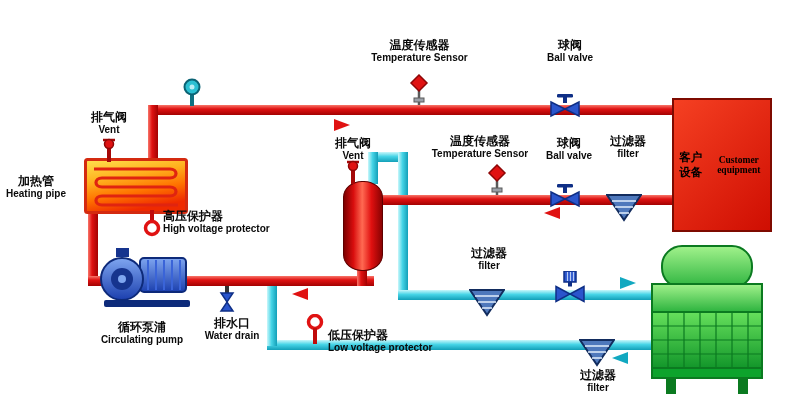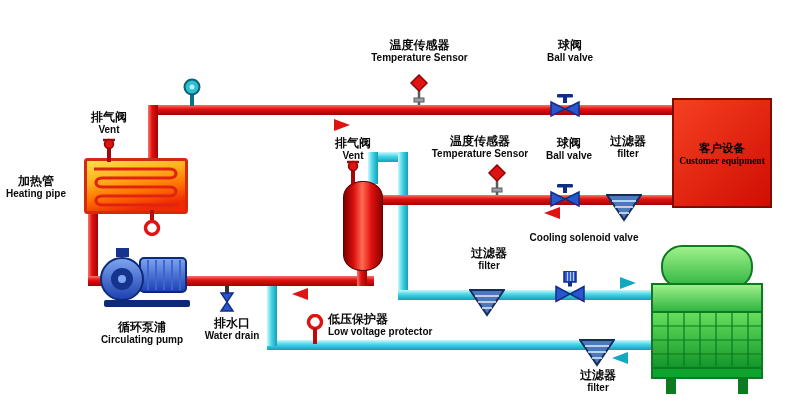--- a/index.html
+++ b/index.html
@@ -19,24 +19,24 @@
   .lbl .zh{display:block;font-size:12px;font-weight:700;}
   .lbl .en{display:block;font-size:10px;font-weight:700;}
   .lbl.left{text-align:left;}
   .comp{position:absolute;}
   #tank{
     position:absolute;left:343px;top:181px;width:38px;height:88px;
     border-radius:19px / 16px;border:1px solid #5e0000;
     background:linear-gradient(90deg,#7e0000 0%,#d90e0e 25%,#ff6a52 48%,#e01010 72%,#8a0202 100%);
   }
   #equipment{
-    position:absolute;left:672px;top:98px;width:100px;height:110px;
+    position:absolute;left:672px;top:98px;width:100px;height:134px;
     background:linear-gradient(135deg,#f54022,#cf0e02);
     border:2px solid #7e0a00;box-sizing:border-box;
-    display:flex;flex-direction:column;align-items:center;justify-content:center;
+    display:flex;flex-direction:row;align-items:center;justify-content:center;
     color:#000;text-align:center;
   }
   #equipment .zh{font-size:11.5px;font-weight:700;display:block;}
   #equipment .en{font-size:9.5px;font-weight:700;display:block;font-family:Liberation Serif, serif;}
 </style>
 </head>
 <body>
 
 <div id="stage">
 
@@ -233,20 +233,24 @@
   <div class="lbl" style="left:78px;top:110px;width:62px">
     <span class="zh">排气阀</span>
     <span class="en">Vent</span>
   </div>
 
   <div class="lbl" style="left:0px;top:174px;width:72px">
     <span class="zh">加热管</span>
     <span class="en">Heating pipe</span>
   </div>
 
+  <div class="lbl left" style="left:163px;top:209px;width:140px">
+    <span class="zh">高压保护器</span>
+    <span class="en">High voltage protector</span>
+  </div>
 
   <div class="lbl" style="left:322px;top:136px;width:62px">
     <span class="zh">排气阀</span>
     <span class="en">Vent</span>
   </div>
 
   <div class="lbl" style="left:426px;top:134px;width:108px">
     <span class="zh">温度传感器</span>
     <span class="en">Temperature Sensor</span>
   </div>
@@ -264,32 +268,31 @@
   <div class="lbl" style="left:82px;top:320px;width:120px">
     <span class="zh">循环泵浦</span>
     <span class="en">Circulating pump</span>
   </div>
 
   <div class="lbl" style="left:194px;top:316px;width:76px">
     <span class="zh">排水口</span>
     <span class="en">Water drain</span>
   </div>
 
-  <div class="lbl left" style="left:328px;top:312px;width:118px">
+  <div class="lbl left" style="left:328px;top:328px;width:118px">
     <span class="zh">低压保护器</span>
     <span class="en">Low voltage protector</span>
   </div>
 
   <div class="lbl" style="left:460px;top:246px;width:58px">
     <span class="zh">过滤器</span>
     <span class="en">filter</span>
   </div>
 
   <div class="lbl" style="left:520px;top:232px;width:128px">
-    <span class="en">Cooling solenoid valve</span>
   </div>
 
   <div class="lbl" style="left:568px;top:368px;width:60px">
     <span class="zh">过滤器</span>
     <span class="en">filter</span>
   </div>
 
 </div>
 
 </body></html>

